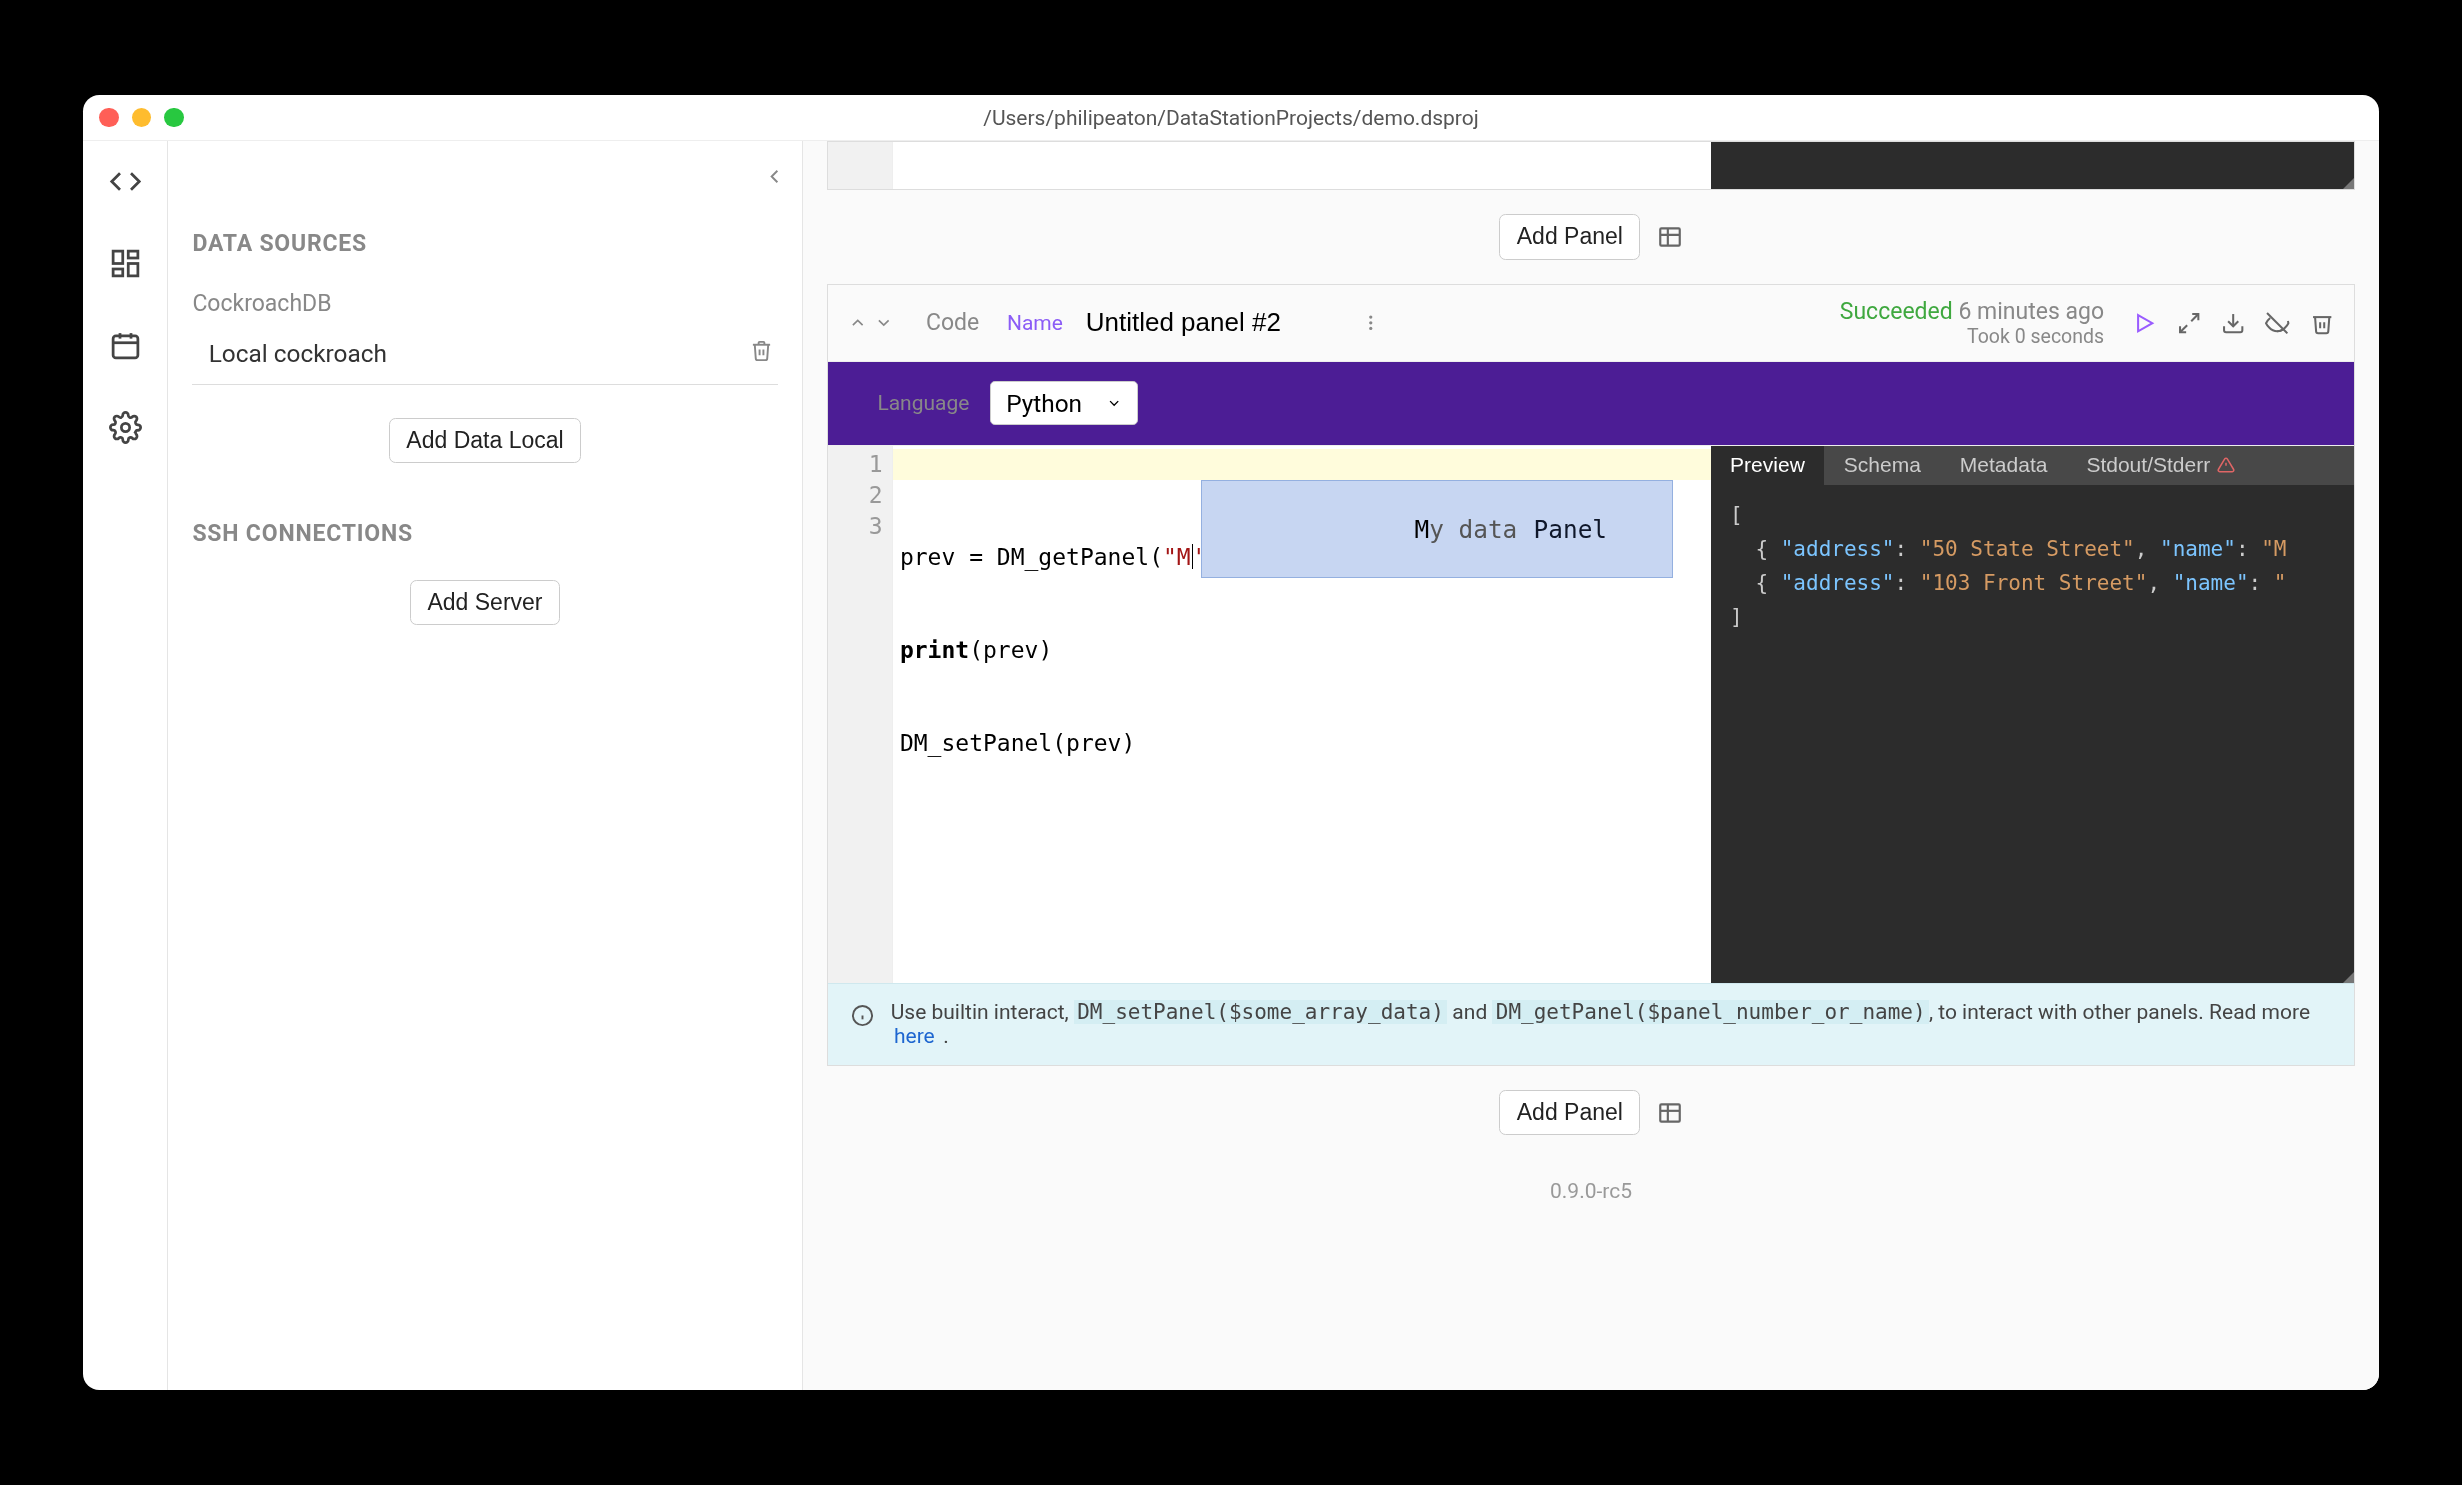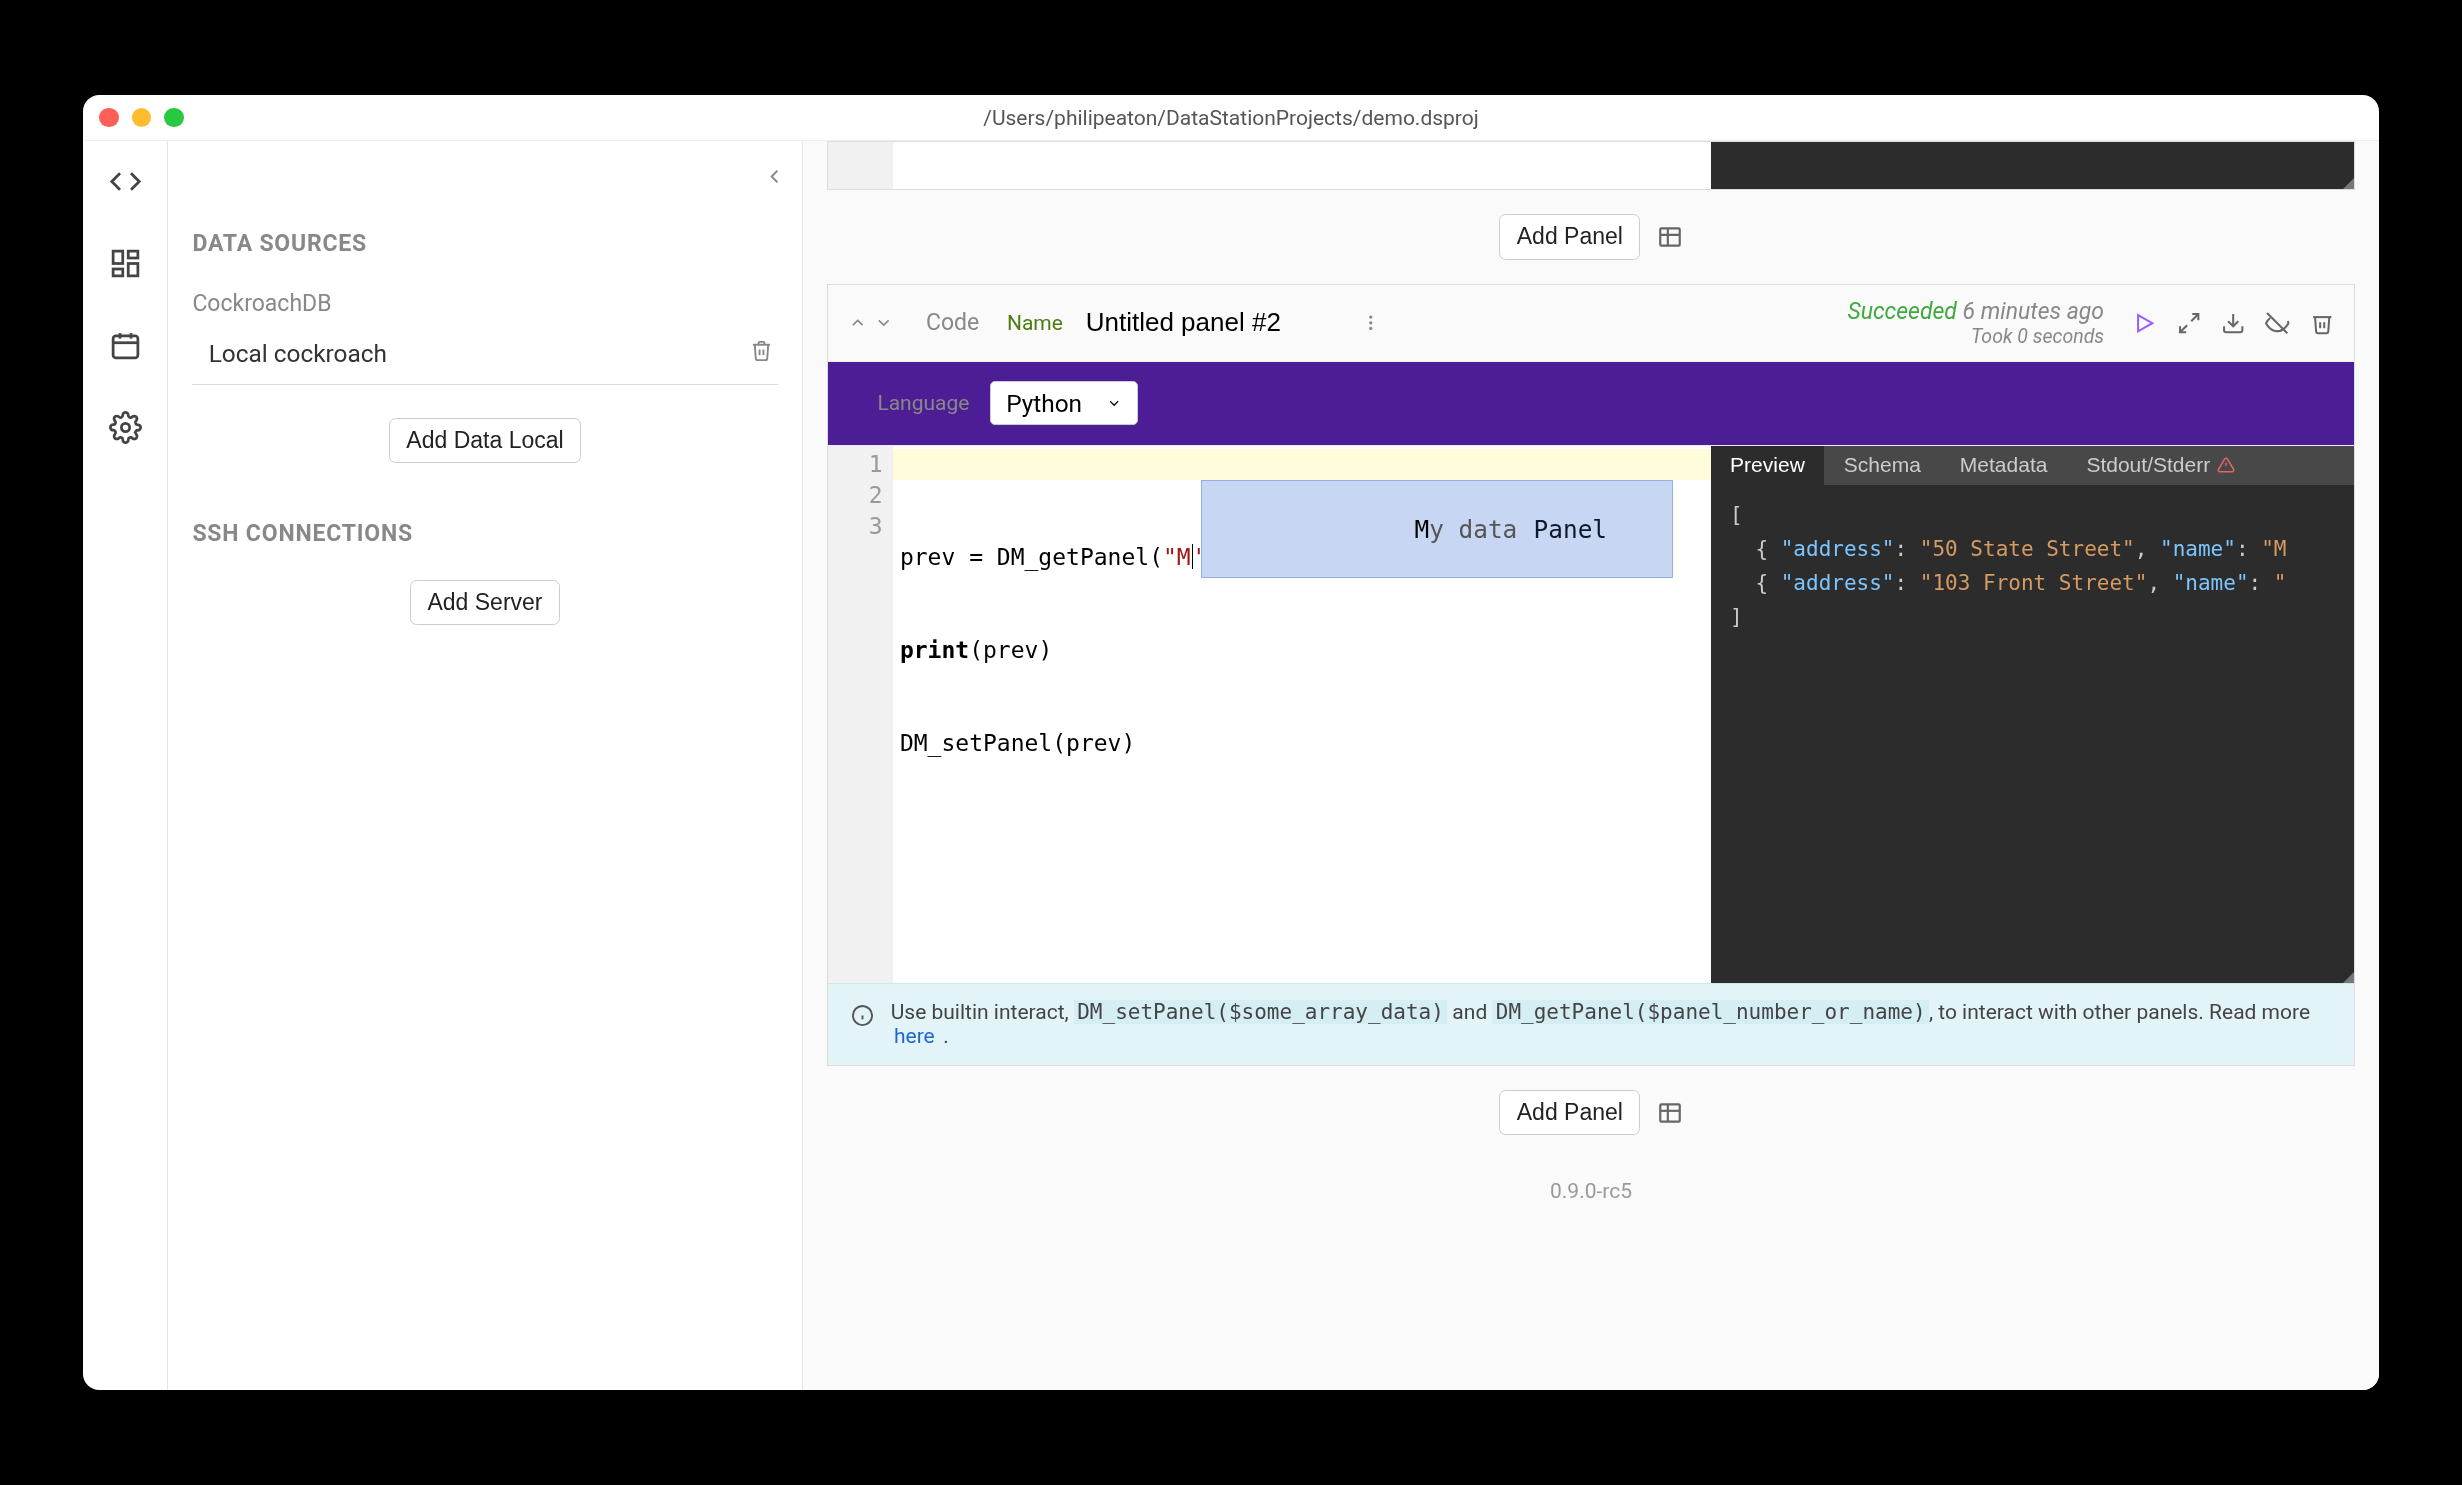--- a/index.html
+++ b/index.html
@@ -147,37 +147,36 @@
     }
     .panel-header {
       display: flex;
       align-items: center;
       padding: 13px 19.5px;
       border-bottom: 0.8px solid #eee;
       gap: 16.3px;
       background: #fafafa;
     }
     .panel-header .chevs { display:flex; gap:6.5px; color:#888; }
-    .panel-name-label { color: #4d7c0f; font-size: 21px; margin-left:11.4px;}
+    .panel-name-label { color: #8b5cf6; font-size: 21px; margin-left:11.4px;}
     .panel-name-input {
       font-size: 26px;
       border: none;
       background: transparent;
       outline: none;
       padding: 3.3px 6.5px;
       width: 261px;
     }
     .panel-type { color: #888; font-size: 23px; margin-left:16.3px;}
     .kebab { color:#888; margin-left:4.9px; cursor:pointer;}
     .panel-header-right {
       margin-left: auto;
       display: flex;
       align-items: center;
       gap: 20px;
-      font-style: italic;
     }
     .status-box { text-align: right; margin-right: 8.1px;}
     .status-line1 { font-size: 23px; }
     .status-line1 .ok { color: #3fa83f; }
     .status-line1 .ago { color: #888; }
     .status-line2 { font-size: 19.5px; color: #888; }
     .hicon { color:#666; cursor:pointer;}
     .hicon.purple { color:#9a5cff; }
     .lang-row {
       padding: 19.5px 49px;

